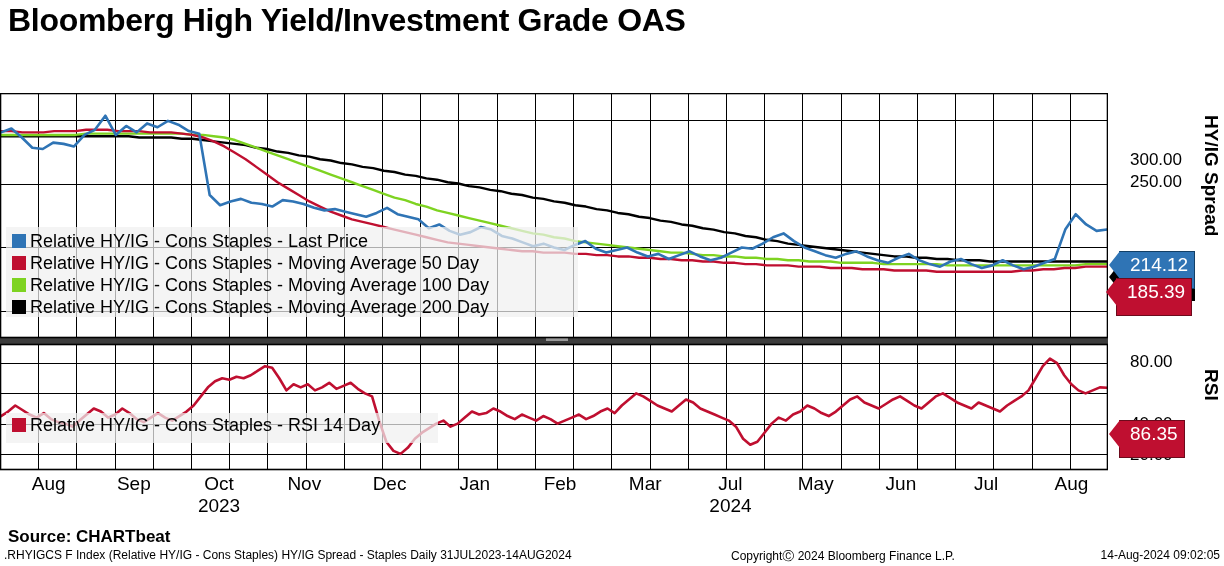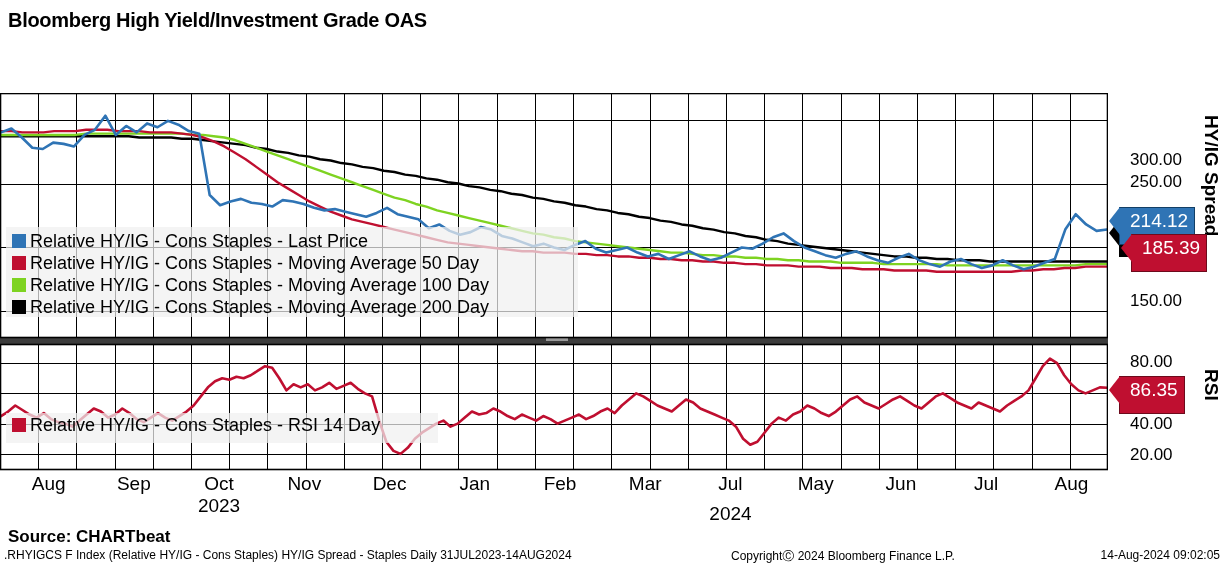--- a/index.html
+++ b/index.html
@@ -6,21 +6,21 @@
   html,body { background:#ffffff; }
   body {
     width:1224px; height:566px;
     font-family:"Liberation Sans", sans-serif;
     position:relative;
     overflow:hidden;
     color:#000;
   }
   .title-block { position:absolute; left:8px; top:2px; }
   .main-title {
-    font-size:20px; font-weight:bold; letter-spacing:-0.3px;
+    font-size:32px; font-weight:bold; letter-spacing:-0.3px;
     line-height:36px; white-space:nowrap;
   }
   .sub-title {
     font-size:21px; font-weight:bold; line-height:26px;
     white-space:nowrap; letter-spacing:-0.2px;
   }
 
   
   #chart-area {
     position:absolute; left:0px; top:93px;
@@ -40,20 +40,21 @@
     font-size:19px; font-weight:bold; white-space:nowrap;
     writing-mode:vertical-rl; text-orientation:mixed;
     letter-spacing:0px;
   }
   
   .flag {
     position:absolute; height:38px; line-height:26px;
     font-size:19px; color:#fff; font-weight:normal;
     padding:0 6px 0 10px; white-space:nowrap;
     border:1px solid #000;
+    margin-top:44px;
   }
   .flag:before {
     content:""; position:absolute; left:-11px; top:-1px;
     width:0; height:0;
     border-top:14px solid transparent;
     border-bottom:14px solid transparent;
     border-right:11px solid currentColor;
   }
   .flag.blue  { background:#2f74b5; border-color:#123f66; color:#2f74b5; }
   .flag.red   { background:#bf0f30; border-color:#6d0a1c; color:#bf0f30; }
@@ -220,21 +221,21 @@
   <div class="ylab" style="top:199px;">150.00</div>
 
   <div class="axis-title" style="left:92px; top:22px;">HY/IG Spread</div>
 
   <div class="flag black" style="left:11px; top:126px; z-index:1;">
     <span>188.76</span>
   </div>
   <div class="flag blue" style="left:11px; top:114px; z-index:2;">
     <span>214.12</span>
   </div>
-  <div class="flag red" style="left:23px; top:141px; z-index:3;text-align:right;">
+  <div class="flag red" style="left:8px; top:141px; z-index:3;text-align:right;">
     <span>185.39</span>
   </div>
 
   <div class="ylab" style="top:260px;">80.00</div>
   <div class="ylab" style="top:322px;">40.00</div>
   <div class="ylab" style="top:353px;">20.00</div>
   <div class="axis-title" style="left:92px; top:276px;">RSI</div>
   <div class="flag red" style="left:11px; top:283px;">
     <span>86.35</span>
   </div>
@@ -248,19 +249,19 @@
     <div class="xlab" style="left: 389.538px;">Dec</div>
     <div class="xlab" style="left: 474.769px;">Jan</div>
     <div class="xlab" style="left: 560px;">Feb</div>
     <div class="xlab" style="left: 645.231px;">Mar</div>
     <div class="xlab" style="left: 730.462px;">Jul</div>
     <div class="xlab" style="left: 815.692px;">May</div>
     <div class="xlab" style="left: 900.923px;">Jun</div>
     <div class="xlab" style="left: 986.154px;">Jul</div>
     <div class="xlab" style="left: 1071.38px;">Aug</div>
     <div class="yearlab" style="left: 219.077px;">2023</div>
-    <div class="yearlab" style="left: 730.462px; margin-top: 8px;">2024</div>
+    <div class="yearlab" style="left: 730.462px;">2024</div>
   </div>
 
 <div class="src">Source: CHARTbeat</div>
 <div class="foot-left">.RHYIGCS F Index (Relative HY/IG - Cons Staples) HY/IG Spread - Staples  Daily 31JUL2023-14AUG2024</div>
 <div class="foot-mid">CopyrightⒸ 2024 Bloomberg Finance L.P.</div>
 <div class="foot-right">14-Aug-2024 09:02:05</div>
 
 </body></html>

